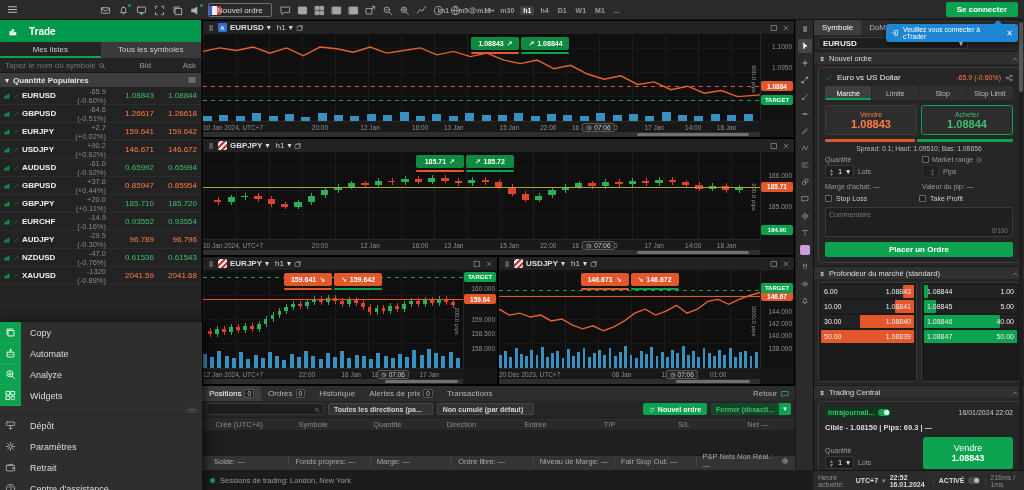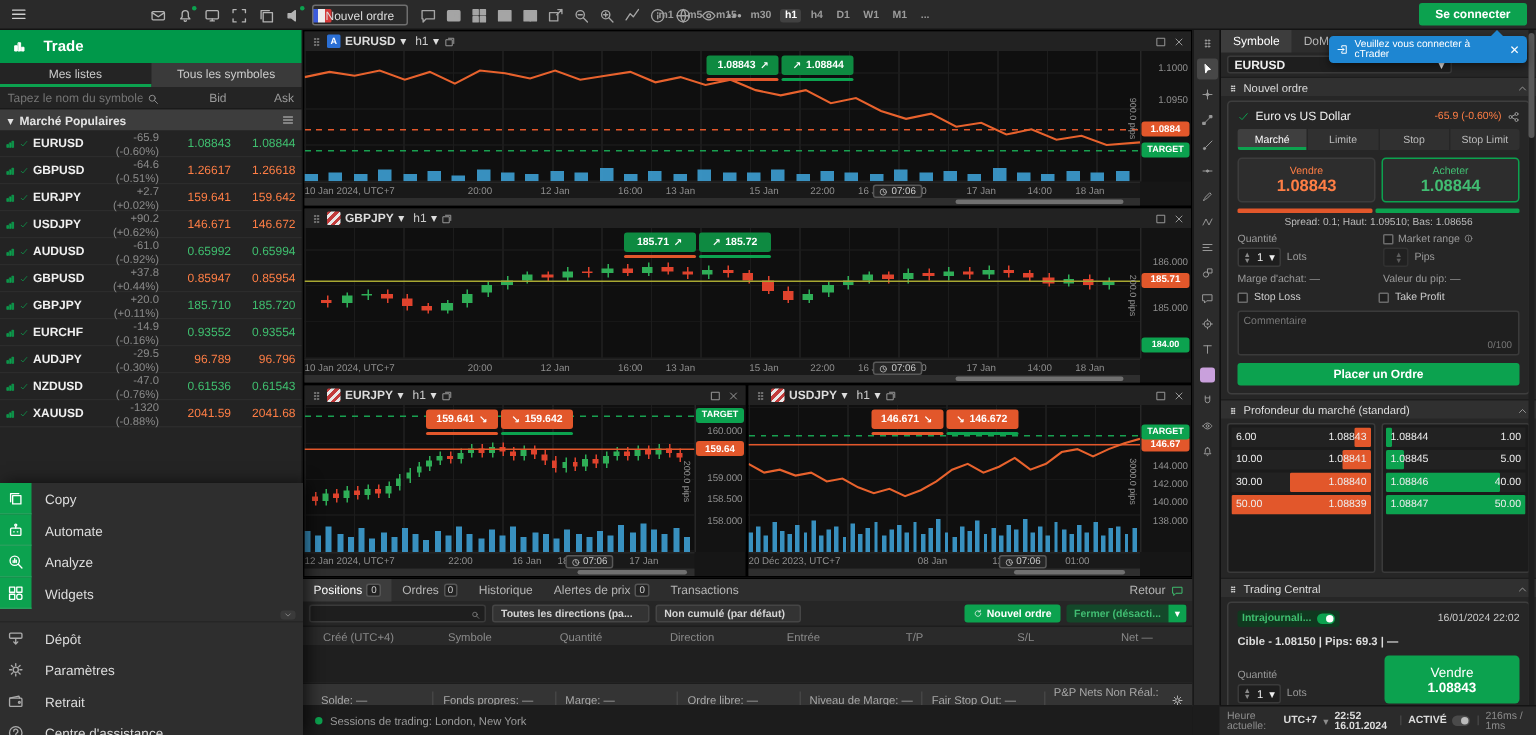--- a/index.html
+++ b/index.html
@@ -96,21 +96,21 @@
 .bp-search{width:118px;height:12px;background:#1e1e1e;border:1px solid #3a3a3a;border-radius:2px;display:flex;align-items:center;padding:0 3px;color:#8a8a8a;gap:2px}
 .bp-search input{flex:1;background:transparent;border:none;outline:none;color:#ddd;font-size:7px;min-width:0;font-family:inherit}
 .bp-select{height:12px;background:#333;border:1px solid #454545;border-radius:2px;display:flex;align-items:center;gap:5px;padding:0 5px;font-size:7px;color:#ccc;font-weight:bold;color:#d5d5d5}
 .bp-neworder{margin-left:auto;height:12px;background:#0ca24f;border:none;border-radius:2px;color:#fff;font-size:7px;font-weight:bold;display:flex;align-items:center;gap:3px;padding:0 6px;font-family:inherit}
 .bp-close{height:12px;background:#14482a;border-radius:2px;color:#41bd72;font-size:7px;font-weight:bold;display:flex;align-items:center;overflow:hidden}
 .cl-main{padding:0 5px}
 .cl-arr{width:12px;height:100%;background:#0ca24f;color:#fff;display:flex;align-items:center;justify-content:center}
 .bp-cols{height:13px;display:flex;align-items:center;background:#2a2a2a;font-size:7.5px;color:#8a8a8a;border-top:1px solid #1d1d1d}
 .bp-col{flex:1;text-align:center}
 .bp-body{height:25px;background:#1f1f1f}
-.bp-summary{height:16px;display:flex;align-items:flex-end;background:#343434;font-size:7.5px;color:#a8a8a8;padding:0 6px;border-top:1px solid #1d1d1d}
+.bp-summary{height:16px;display:flex;align-items:flex-start;background:#343434;font-size:7.5px;color:#a8a8a8;padding:0 6px;border-top:1px solid #1d1d1d}
 .bp-sum{flex:1;display:flex;align-items:center;padding-left:6px;border-left:1px solid #454545;height:10px}
 .bp-sum:first-child{border-left:none}
 .bp-gear{color:#bbb;margin-left:4px}
 
 
 .mfooter{position:absolute;left:0;top:450px;width:593px;height:20px;display:flex;align-items:center;gap:5px;padding:0 8px;font-size:7.5px;color:#9a9a9a;background:#1c1c1c}
 .dotg{width:5px;height:5px;border-radius:50%;background:#0ca24f;flex:none}
 
 
 .draw-toolbar{position:absolute;left:795px;top:20px;width:18px;height:450px;background:#2b2b2b;border-left:1px solid #191919;display:flex;flex-direction:column;align-items:center;padding-top:2px;gap:3px;color:#9a9a9a}
@@ -348,21 +348,21 @@
       <input placeholder="Tapez le nom du symbole" style="">
       <span id="sb-mag"><svg class="ic sm" viewBox="0 0 16 16" fill="none" stroke="currentColor" stroke-width="1.3" stroke-linecap="round" stroke-linejoin="round">
             <circle cx="7" cy="7" r="4"></circle>
             <path d="M10 10l4 4"></path>
           </svg></span>
       <span class="bidask">Bid</span>
       <span class="bidask">Ask</span>
     </div>
     <div class="sb-group">
       <span id="grp-chev">▾</span>
-      <span>Marché Populaires</span>
+      <span>Quantité Populaires</span>
       <span class="gl-ic" id="grp-list"><svg class="ic sm" viewBox="0 0 16 16" fill="none" stroke="currentColor" stroke-width="1.3" stroke-linecap="round" stroke-linejoin="round">
             <path d="M2 4h12M2 8h12M2 12h12"></path>
           </svg></span>
     </div>
     <div id="watchlist">
         <div class="wrow">
           <span style="color:#0ca24f"><svg class="ic xs" viewBox="0 0 16 16" fill="currentColor" stroke="currentColor" stroke-width="1.3" stroke-linecap="round" stroke-linejoin="round">
               <rect x="2" y="9" width="2.5" height="5"></rect>
               <rect x="6.5" y="6" width="2.5" height="8"></rect>
               <rect x="11" y="3" width="2.5" height="11"></rect>

